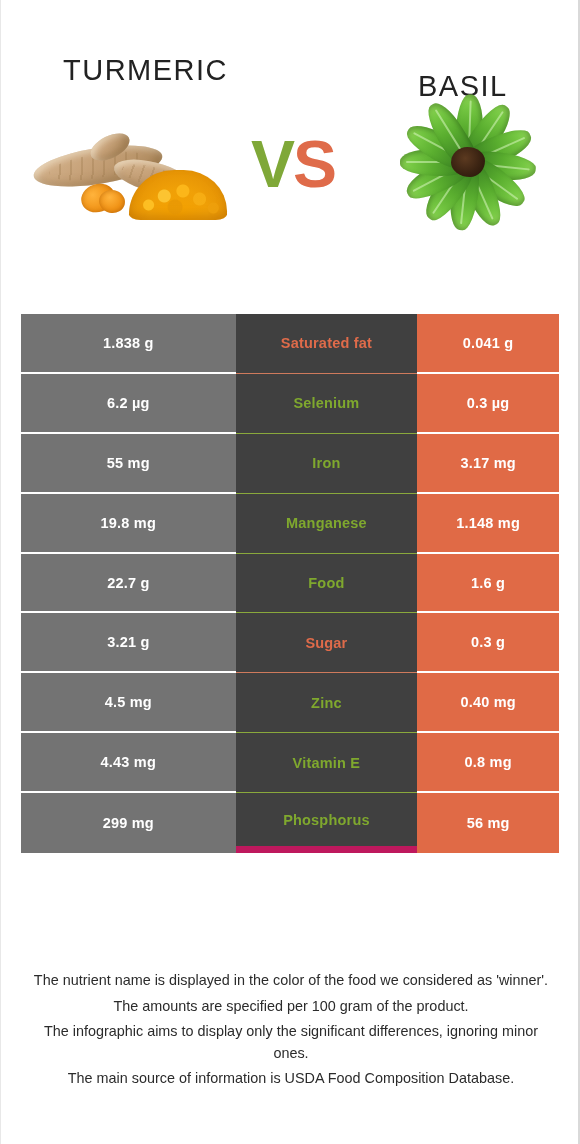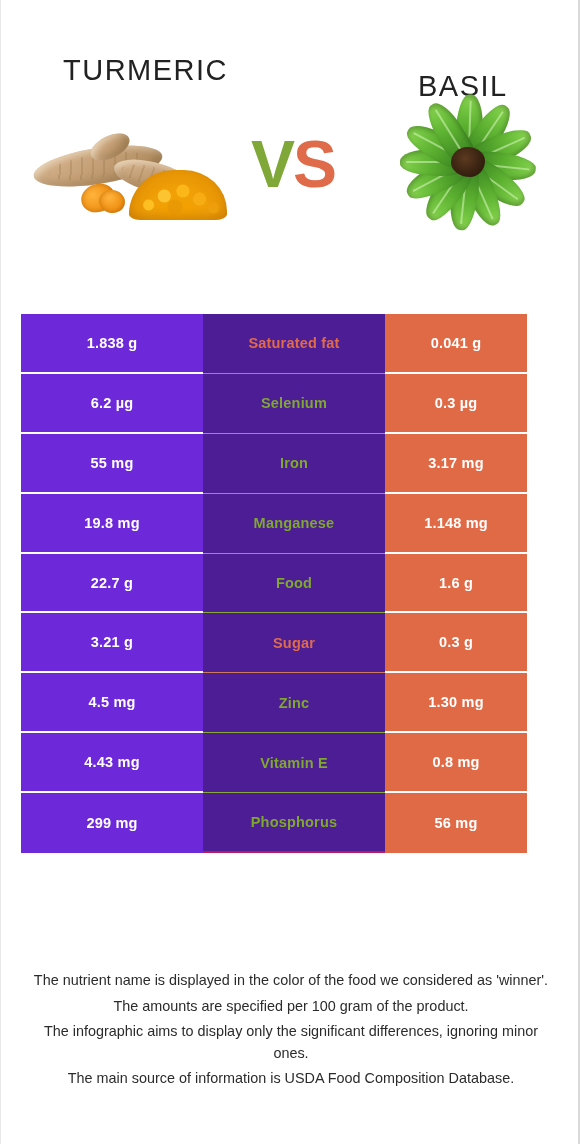--- a/index.html
+++ b/index.html
@@ -187,45 +187,45 @@
   }
   .cell {
     display: flex;
     align-items: center;
     justify-content: center;
     font-size: 14.5px;
     font-weight: bold;
     letter-spacing: .2px;
   }
   .cell-left {
-    width: 182px;
-    background: #6d28d9;
+    width: 215px;
+    background: #737373;
     color: #ffffff;
     border-bottom: 2px solid #ffffff;
   }
   .cell-mid {
     width: 182px;
-    background: #4c1d95;
+    background: #404040;
     color: #7fa82e;
   }
   .cell-mid.win-right { color: #df6b4a; }
   .cell-right {
     width: 142px;
     background: #e06a46;
     color: #ffffff;
     border-bottom: 2px solid #ffffff;
   }
   .row:last-child .cell-left,
   .row:last-child .cell-right { border-bottom: none; }
 
   .mid-divider {
     border-bottom: 1px solid #8aa93c;
   }
   .mid-divider.win-right { border-bottom-color: #cf7a5c; }
-  .row:last-child .cell-mid { border-bottom: 2px solid #be185d; }
+  .row:last-child .cell-mid { border-bottom: 7px solid #be185d; }
 
   
   .footer {
     position: absolute;
     top: 966px;
     left: 0;
     width: 580px;
     text-align: center;
     font-size: 14.4px;
     line-height: 21.5px;
@@ -305,21 +305,21 @@
         <div class="cell cell-right">1.6 g</div>
       </div>
       <div class="row">
         <div class="cell cell-left">3.21 g</div>
         <div class="cell cell-mid mid-divider win-right">Sugar</div>
         <div class="cell cell-right">0.3 g</div>
       </div>
       <div class="row">
         <div class="cell cell-left">4.5 mg</div>
         <div class="cell cell-mid mid-divider">Zinc</div>
-        <div class="cell cell-right">1.30 mg</div>
+        <div class="cell cell-right">0.40 mg</div>
       </div>
       <div class="row">
         <div class="cell cell-left">4.43 mg</div>
         <div class="cell cell-mid mid-divider">Vitamin E</div>
         <div class="cell cell-right">0.8 mg</div>
       </div>
       <div class="row">
         <div class="cell cell-left">299 mg</div>
         <div class="cell cell-mid mid-divider">Phosphorus</div>
         <div class="cell cell-right">56 mg</div>

